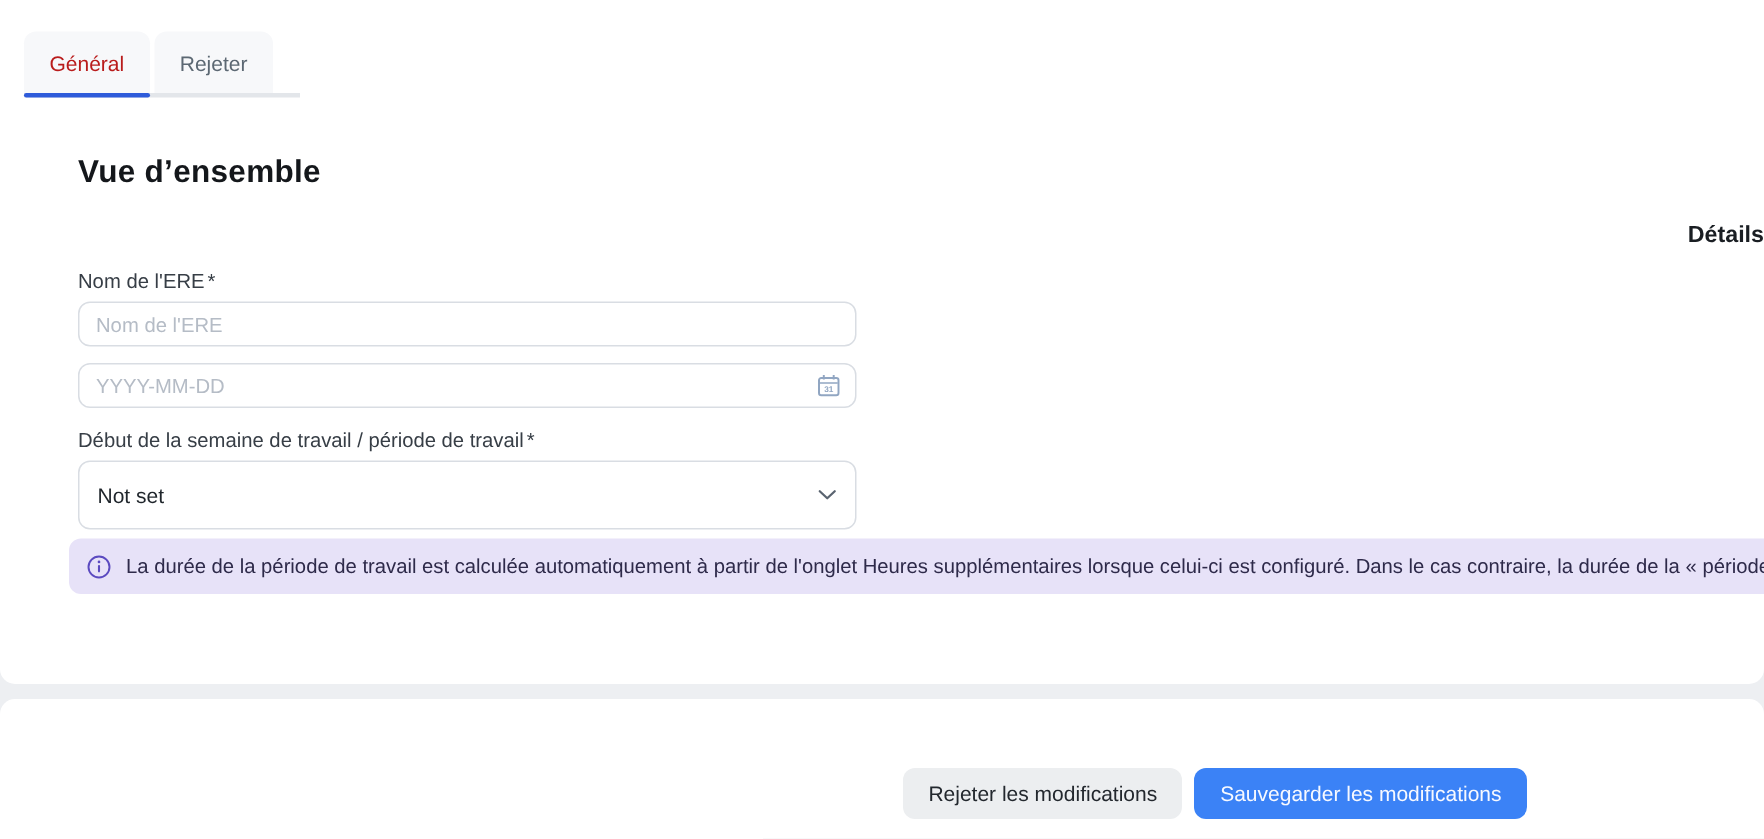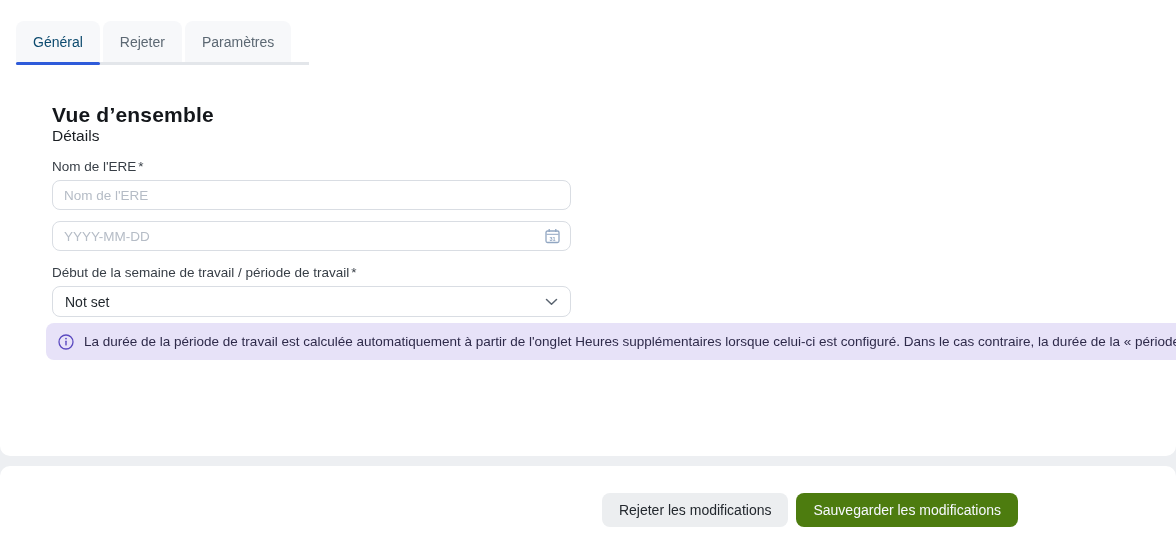--- a/index.html
+++ b/index.html
@@ -30,36 +30,38 @@
     border-radius: 8px 8px 0 0;
     padding: 0 17px;
     height: 41px;
     display: flex; align-items: center;
     font-size: 14px; font-weight: 500;
     color: #5c6873;
     cursor: pointer;
     position: relative;
     white-space: nowrap;
   }
-  .tab.active { color: #0c4a6e; }
+  .tab.active { color: #b91c1c; }
   .tab.active::after {
     content: ""; position: absolute;
     left: 0; right: 0; bottom: -3px; height: 3px;
     background: #2e5bda; border-radius: 2px;
   }
   
   .content { padding-left: 52px; }
   .page-title {
     margin: 38px 0 0 0;
     font-size: 21px; font-weight: 700;
     color: #14171b; letter-spacing: .2px;
   }
   .section-title {
-    font-size: 15.5px; font-weight: 400;
+    margin-top: 21px;
+    font-size: 15.5px; font-weight: 700;
     color: #1a1e23;
+    text-align: right;
   }
   .field { width: 519px; margin-top: 11px; }
   .field-label {
     margin-top: 14px;
     font-size: 13.5px; color: #373e46;
   }
   .req { margin-left: 2px; color: #373e46; }
   .input-wrap { position: relative; margin-top: 6px; }
   .text-input {
     width: 100%; height: 30px;
@@ -70,21 +72,21 @@
     outline: none; background: #fff;
   }
   .text-input::placeholder { color: #b5bcc6; }
   .input-icon {
     position: absolute; right: 10px; top: 50%;
     transform: translateY(-50%);
     display: flex; cursor: pointer;
   }
   .select-box {
     margin-top: 6px;
-    height: 31px;
+    height: 46px;
     border: 1px solid #d9dde3; border-radius: 8px;
     display: flex; align-items: center; justify-content: space-between;
     padding: 0 12px;
     font-size: 14px; color: #1f252b;
     cursor: pointer; background: #fff;
   }
   
   .banner {
     margin: 6px 0 0 -6px;
     width: 1156px;
@@ -98,47 +100,44 @@
   }
   .banner svg { flex: 0 0 auto; }
   
   .footer-card {
     position: absolute; left: 0; top: 466px;
     width: 1176px; height: 93px;
     background: #ffffff;
     border-radius: 10px 10px 0 0;
   }
   .footer-buttons {
-    position: absolute; top: 27px; right: 158px;
+    position: absolute; top: 46px; right: 158px;
     display: flex; gap: 8px; padding-left: 32px;
   }
   .btn {
     height: 34px;
     border: none; border-radius: 8px;
     padding: 0 17px;
     font-size: 14px; font-family: inherit;
     cursor: pointer; white-space: nowrap;
   }
   .btn-discard { background: #eceef0; color: #23282e; }
-  .btn-save    { background: #4d7c0f; color: #f7f9ff; }
+  .btn-save    { background: #3b82f6; color: #f7f9ff; }
 </style>
 </head>
 <body>
 
 <div class="main-card">
 
   <div class="tabs">
     <div class="tab active">
       <span>Général</span>
     </div>
     <div class="tab">
       <span>Rejeter</span>
-    </div>
-    <div class="tab">
-      <span>Paramètres</span>
     </div>
   </div>
 
   <div class="content">
     <h1 class="page-title">Vue d’ensemble</h1>
     <div class="section-title">Détails</div>
 
     <div class="field">
       <div class="field-label">
         <span>Nom de l'ERE</span><span class="req">*</span>

